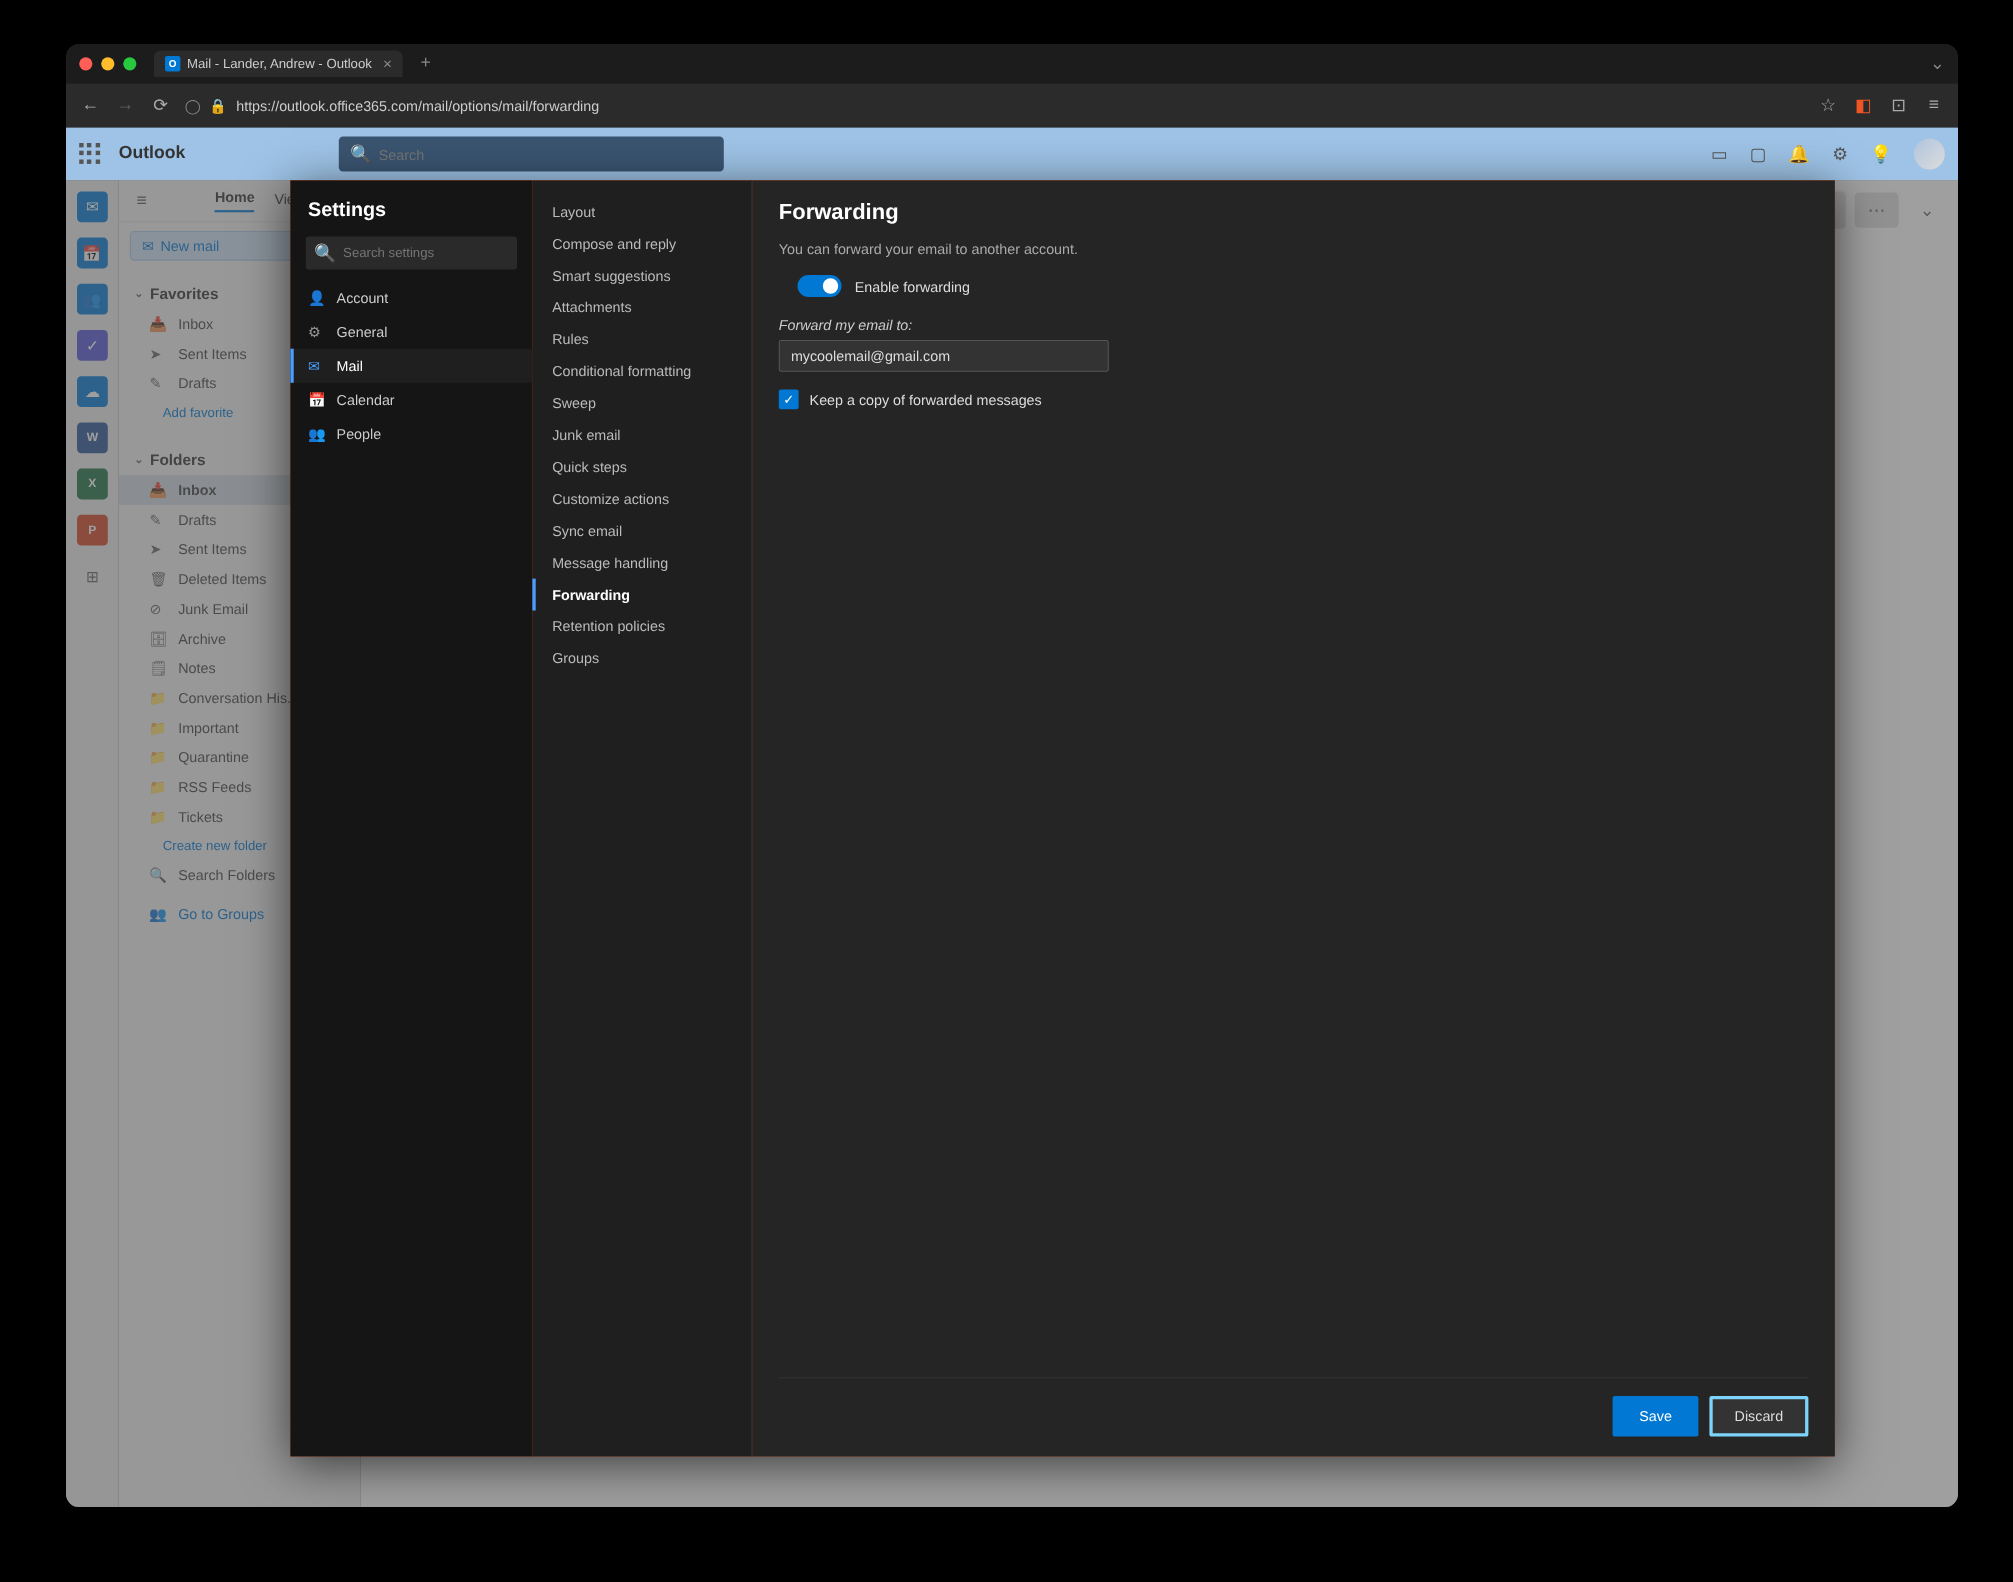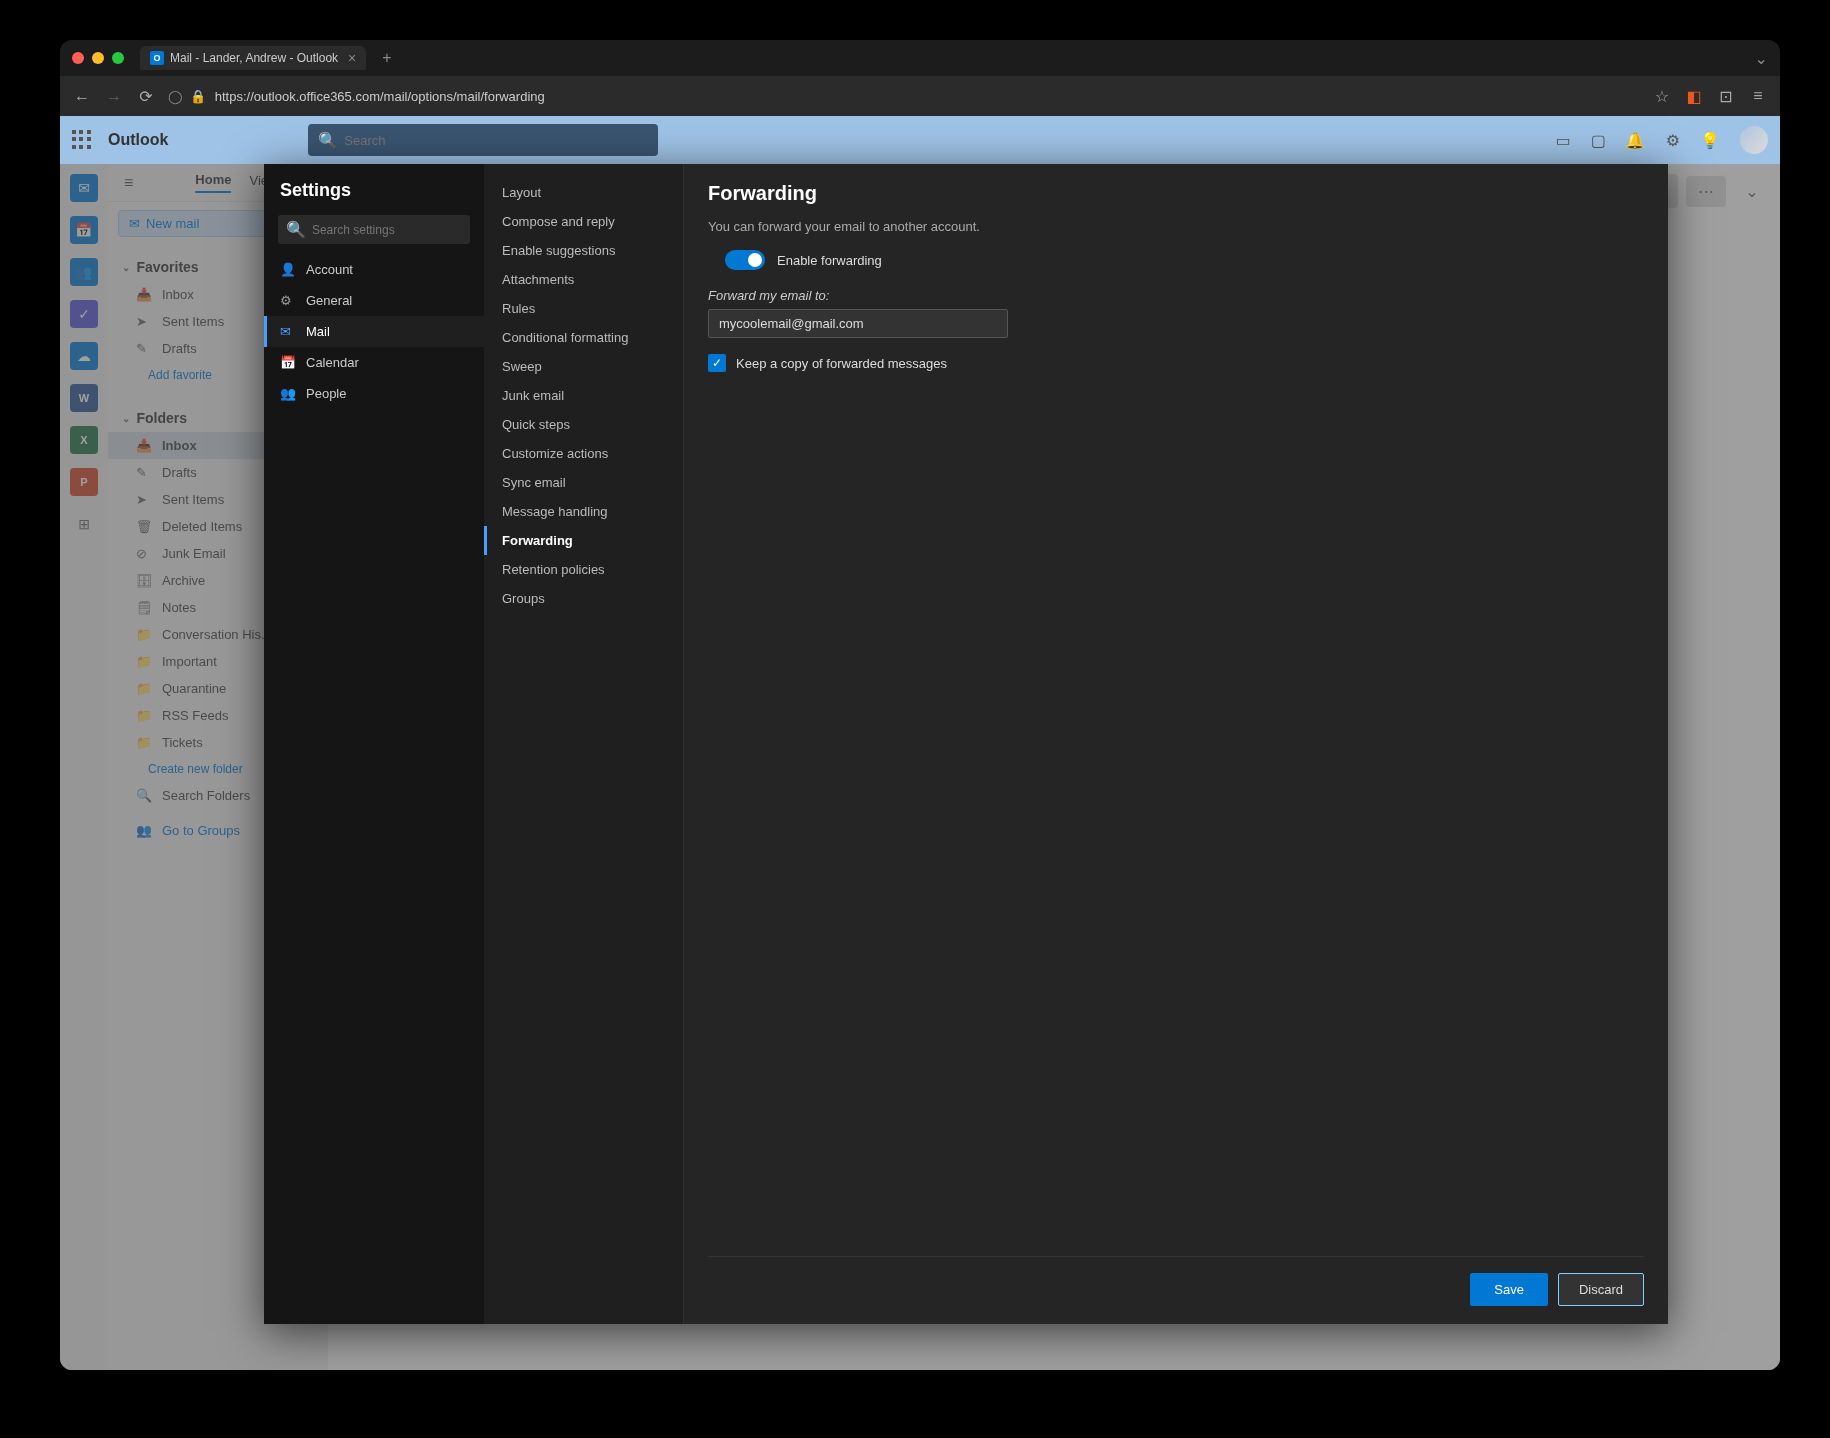--- a/index.html
+++ b/index.html
@@ -99,21 +99,21 @@
 .toggle-knob { width: 14px; height: 14px; background: #fff; border-radius: 50%; position: absolute; top: 3px; right: 3px; }
 .toggle-label { color: #ddd; font-size: 13px; }
 .field-label { color: #ccc; font-size: 13px; margin-bottom: 6px; display: block; font-style: italic; }
 .text-input { background: #333; border: 1px solid #555; border-radius: 2px; padding: 6px 10px; color: #ddd; font-size: 13px; width: 300px; margin-bottom: 16px; }
 .check-row { display: flex; align-items: center; gap: 10px; }
 .checkbox { width: 18px; height: 18px; background: #0078d4; border-radius: 2px; display: flex; align-items: center; justify-content: center; color: #fff; font-size: 12px; }
 .check-label { color: #ddd; font-size: 13px; }
 
 .settings-footer { margin-top: auto; padding-top: 16px; border-top: 1px solid #333; display: flex; justify-content: flex-end; gap: 10px; }
 .btn-primary { background: #0078d4; color: #fff; border: none; padding: 8px 24px; border-radius: 2px; font-size: 13px; cursor: pointer; }
-.btn-secondary { background: #333; color: #ddd; border: 1px solid #7dd3fc; padding: 8px 20px; border-radius: 2px; font-size: 13px; cursor: pointer; }
+.btn-secondary { background: #333; color: #ddd; border: 3px solid #7dd3fc; padding: 8px 20px; border-radius: 2px; font-size: 13px; cursor: pointer; }
 </style>
 </head>
 <body>
 
 <div class="browser-window">
 
   <div class="title-bar">
     <div class="traffic-lights">
       <div class="tl red"></div>
       <div class="tl yellow"></div>
@@ -331,21 +331,21 @@
               <span class="s1-icon">👥</span>
               <span>People</span>
             </div>
           </div>
       </div>
 
       <div class="settings-col2">
         <div id="settings-sub">
             <div class="s2-item">Layout</div>
             <div class="s2-item">Compose and reply</div>
-            <div class="s2-item">Enable suggestions</div>
+            <div class="s2-item">Smart suggestions</div>
             <div class="s2-item">Attachments</div>
             <div class="s2-item">Rules</div>
             <div class="s2-item">Conditional formatting</div>
             <div class="s2-item">Sweep</div>
             <div class="s2-item">Junk email</div>
             <div class="s2-item">Quick steps</div>
             <div class="s2-item">Customize actions</div>
             <div class="s2-item">Sync email</div>
             <div class="s2-item">Message handling</div>
             <div class="s2-item active">Forwarding</div>

